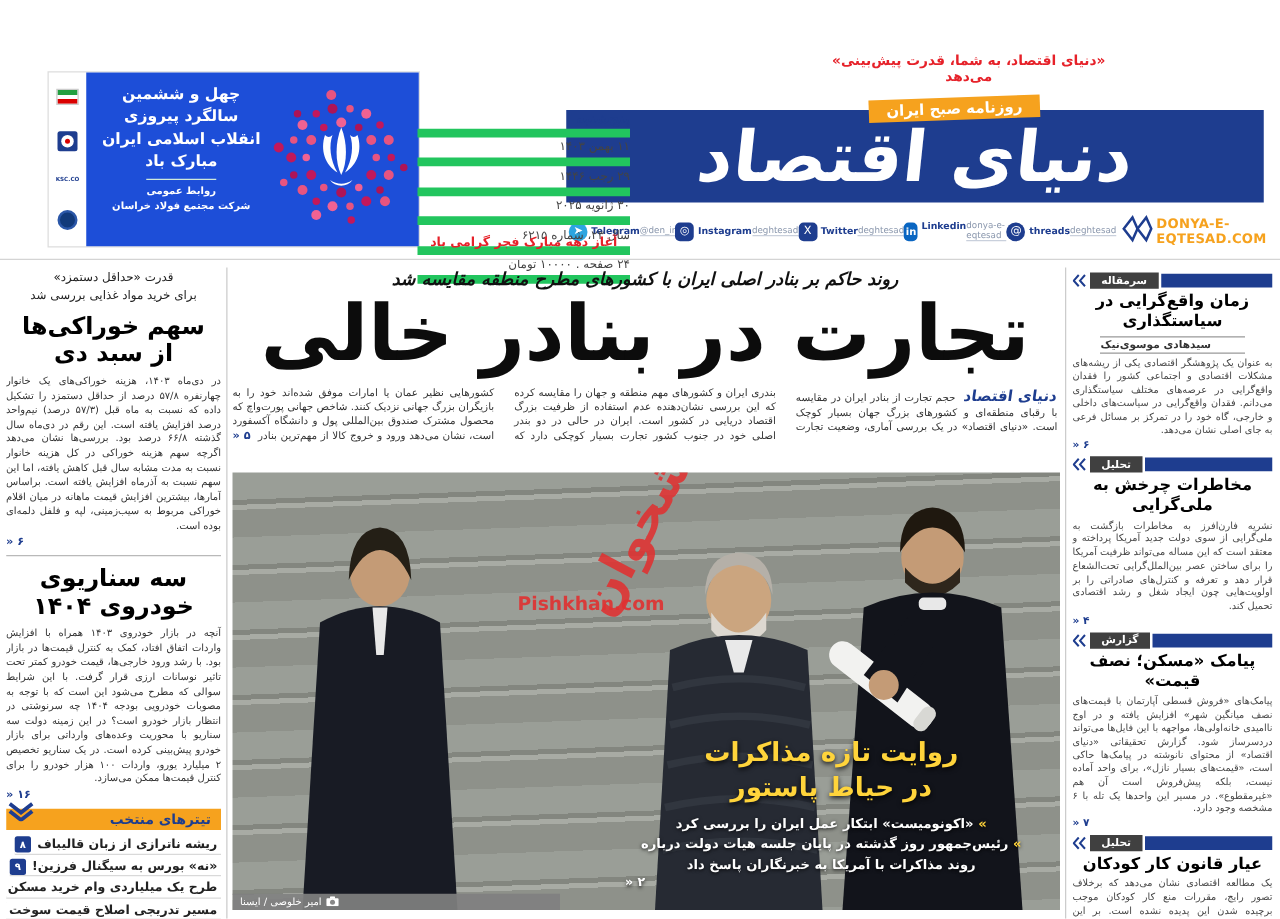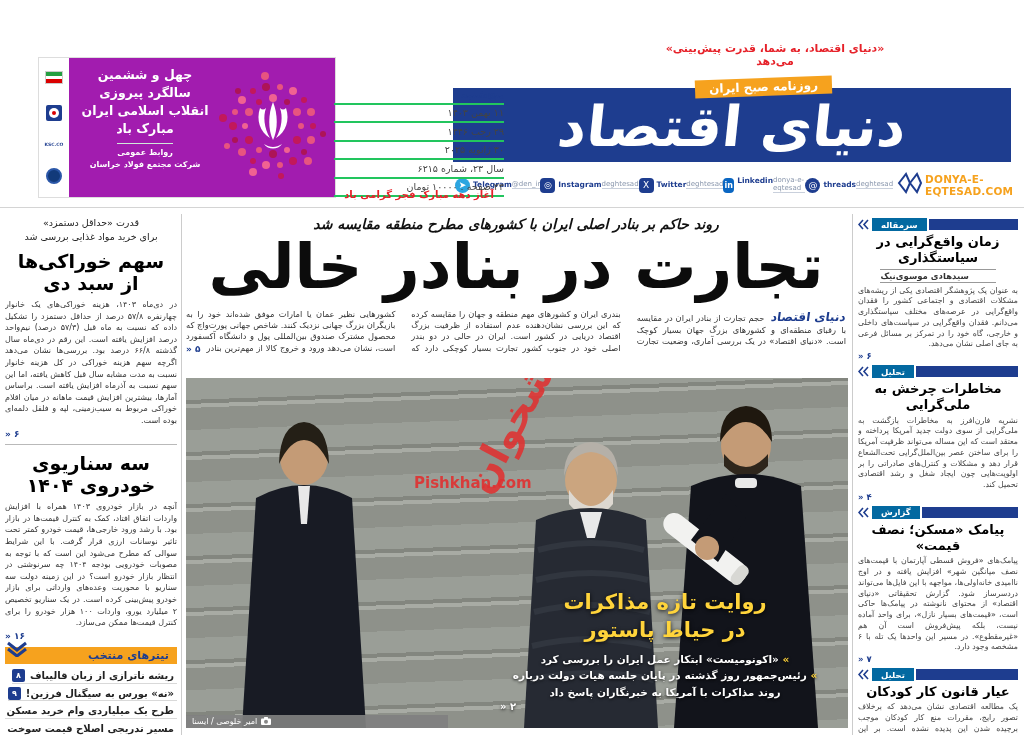--- a/index.html
+++ b/index.html
@@ -33,42 +33,42 @@
 
   
   .ad-box{left:38px;top:57px;width:296px;height:139px;display:flex;border:1px solid #ddd;background:#fff;}
   .ad-icons{width:30px;display:flex;flex-direction:column;align-items:center;justify-content:space-around;padding:3px 0;}
   .flag{width:16px;height:11px;display:block;background:linear-gradient(180deg,#239f40 33%,#fff 33% 66%,#da0000 66%);border:1px solid #ccc;}
   .ksc{width:16px;height:16px;background:#1e3d8f;border-radius:2px;position:relative;}
   .ksc::after{content:"";position:absolute;left:3px;top:3px;width:10px;height:10px;border-radius:50%;background:#fff;}
   .ksc::before{content:"";position:absolute;left:6px;top:6px;width:4px;height:4px;border-radius:50%;background:#da0000;z-index:1;}
   .ksc-label{font-size:4.5px;font-weight:bold;color:#1e3d8f;}
   .seal{width:16px;height:16px;border-radius:50%;background:#123a7a;border:2px solid #2b57a8;box-sizing:border-box;}
-  .ad-green{flex:1;background:#a21caf;position:relative;color:#fff;}
+  .ad-green{flex:1;background:#1d4ed8;position:relative;color:#fff;}
   .ad-text{position:absolute;left:2px;right:116px;top:8px;text-align:center;direction:rtl;}
   .ad-lines{font-size:12.5px;font-weight:bold;line-height:1.45;white-space:pre-line;}
   .ad-sep{width:56px;border-top:1px solid #cfe9d9;margin:4px auto 3px;}
   .ad-foot{font-size:8px;font-weight:bold;line-height:1.5;}
   .wreath{position:absolute;right:6px;top:12px;width:112px;height:112px;}
   .wreath-dots{position:absolute;left:53px;top:53px;width:6px;height:6px;border-radius:50%;background:#c2185b;
     box-shadow:40px 0 0 0 #c2185b,38px 14px 0 1px #e75480,31px 26px 0 0 #ad1457,20px 35px 0 1px #c2185b,
     7px 39px 0 0 #e75480,-7px 39px 0 1px #f06292,-20px 35px 0 0 #c2185b,-31px 26px 0 1px #e75480,
     -38px 14px 0 0 #ad1457,-40px 0 0 1px #c2185b,-38px -14px 0 0 #e75480,-31px -26px 0 1px #f06292,
     -20px -35px 0 0 #c2185b,-7px -39px 0 1px #ad1457,7px -39px 0 0 #e75480,20px -35px 0 1px #f06292,
     31px -26px 0 0 #c2185b,38px -14px 0 1px #e75480,28px 0 0 0 #e75480,24px 14px 0 1px #c2185b,
     14px 24px 0 0 #f06292,0 28px 0 1px #ad1457,-14px 24px 0 0 #e75480,-24px 14px 0 1px #c2185b,
     -28px 0 0 0 #f06292,-24px -14px 0 1px #e75480,-14px -24px 0 0 #c2185b,0 -28px 0 1px #f06292,
     14px -24px 0 0 #ad1457,24px -14px 0 1px #e75480,50px 8px 0 0 #ad1457,35px 35px 0 1px #e75480,
     8px 50px 0 0 #c2185b,-20px 46px 0 1px #f06292,-46px 20px 0 0 #e75480,-50px -8px 0 1px #c2185b,
     -35px -35px 0 0 #ad1457,-8px -50px 0 1px #e75480;}
   .emblem{position:absolute;left:33px;top:30px;}
 
   
   .datebox{left:334px;top:86px;width:170px;direction:rtl;}
-  .d-row{height:16.5px;display:flex;align-items:center;font-size:9.5px;color:#444;border-bottom:2px solid #22c55e;}
+  .d-row{height:16.5px;display:flex;align-items:center;font-size:9.5px;color:#444;border-bottom:7px solid #22c55e;}
   .d-week{color:#1e3d8f;font-weight:bold;font-size:11px;}
   .fajr{left:334px;top:189px;width:170px;text-align:center;color:#e62129;font-weight:bold;font-size:10px;direction:rtl;}
 
   
   .vdiv{width:1px;background:#ccc;top:214px;height:521px;}
   .left-col{left:5px;top:216px;width:172px;height:519px;overflow:hidden;direction:rtl;}
   .kicker-sm{font-size:9.5px;color:#222;text-align:center;line-height:1.5;white-space:pre-line;}
   .t-big{font-size:19px;font-weight:bold;color:#000;text-align:center;line-height:1.2;margin:5px 0 4px;white-space:pre-line;}
   .body-sm{font-size:8px;line-height:1.45;text-align:justify;color:#333;}
   .pageref{color:#1e3d8f;font-weight:bold;font-size:9px;direction:rtl;text-align:left;display:block;margin:2px 0;}
@@ -106,21 +106,21 @@
   .cap-line{color:#fff;font-size:10.5px;font-weight:bold;line-height:1.6;text-shadow:0 1px 3px rgba(0,0,0,.85);}
   .cap-bullet{color:#ffd43b;font-weight:bold;}
   .cap-ref{text-align:left;color:#fff;font-weight:bold;font-size:10px;text-shadow:0 1px 3px rgba(0,0,0,.85);direction:rtl;}
   .photo-credit{position:absolute;left:0;bottom:0;width:250px;height:13px;background:rgba(128,128,128,.92);
                 color:#fff;font-size:8px;display:flex;align-items:center;gap:4px;padding:0 6px;direction:ltr;}
 
   
   .sidebar{left:858px;top:214px;width:160px;height:521px;overflow:hidden;direction:rtl;}
   .sec-head{display:flex;direction:ltr;align-items:center;height:13px;margin:4px 0 3px;}
   .sec-chev{flex:0 0 auto;margin-right:3px;display:flex;align-items:center;}
-  .sec-label{background:#0369a1;color:#fff;font-size:8.5px;font-weight:bold;padding:1.5px 9px;margin-right:2px;direction:rtl;}
+  .sec-label{background:#404040;color:#fff;font-size:8.5px;font-weight:bold;padding:1.5px 9px;margin-right:2px;direction:rtl;}
   .sec-bar{flex:1;height:11px;background:#1e3d8f;}
   .sec-title{font-size:13px;font-weight:bold;color:#000;text-align:center;line-height:1.25;margin:1px 0 2px;}
   .sec-author{width:72%;margin:0 auto 3px;border-top:1px solid #999;border-bottom:1px solid #999;
               font-size:8.5px;font-weight:bold;text-align:left;padding:1px 0;color:#333;}
   .sec-body{font-size:7.8px;line-height:1.38;text-align:justify;color:#444;}
   .sec-ref{color:#1e3d8f;font-weight:bold;font-size:8.5px;text-align:left;margin:1px 0 1px;direction:rtl;}
 </style>
 </head>
 <body>
 
@@ -358,21 +358,21 @@
   <div class="sec-head">
     <span class="sec-chev">
         <svg width="11" height="11" viewBox="0 0 11 11">
           <path d="M5 1 L1 5.5 L5 10 M10 1 L6 5.5 L10 10" fill="none" stroke="#1e3d8f" stroke-width="1.6"></path>
         </svg>
       </span>
     <span class="sec-label">تحلیل</span>
     <span class="sec-bar"></span>
   </div>
   <div class="sec-title">مخاطرات چرخش به ملی‌گرایی</div>
-  <div class="sec-body">نشریه فارن‌افرز به مخاطرات بازگشت به ملی‌گرایی از سوی دولت جدید آمریکا پرداخته و معتقد است که این مساله می‌تواند ظرفیت آمریکا را برای ساختن عصر بین‌الملل‌گرایی تحت‌الشعاع قرار دهد و مشکلات و کنترل‌های صادراتی را بر اولویت‌هایی چون ایجاد شغل و رشد اقتصادی تحمیل کند.</div>
+  <div class="sec-body">نشریه فارن‌افرز به مخاطرات بازگشت به ملی‌گرایی از سوی دولت جدید آمریکا پرداخته و معتقد است که این مساله می‌تواند ظرفیت آمریکا را برای ساختن عصر بین‌الملل‌گرایی تحت‌الشعاع قرار دهد و تعرفه و کنترل‌های صادراتی را بر اولویت‌هایی چون ایجاد شغل و رشد اقتصادی تحمیل کند.</div>
   <div class="sec-ref">۴ «</div>
 
   <div class="sec-head">
     <span class="sec-chev">
         <svg width="11" height="11" viewBox="0 0 11 11">
           <path d="M5 1 L1 5.5 L5 10 M10 1 L6 5.5 L10 10" fill="none" stroke="#1e3d8f" stroke-width="1.6"></path>
         </svg>
       </span>
     <span class="sec-label">گزارش</span>
     <span class="sec-bar"></span>

